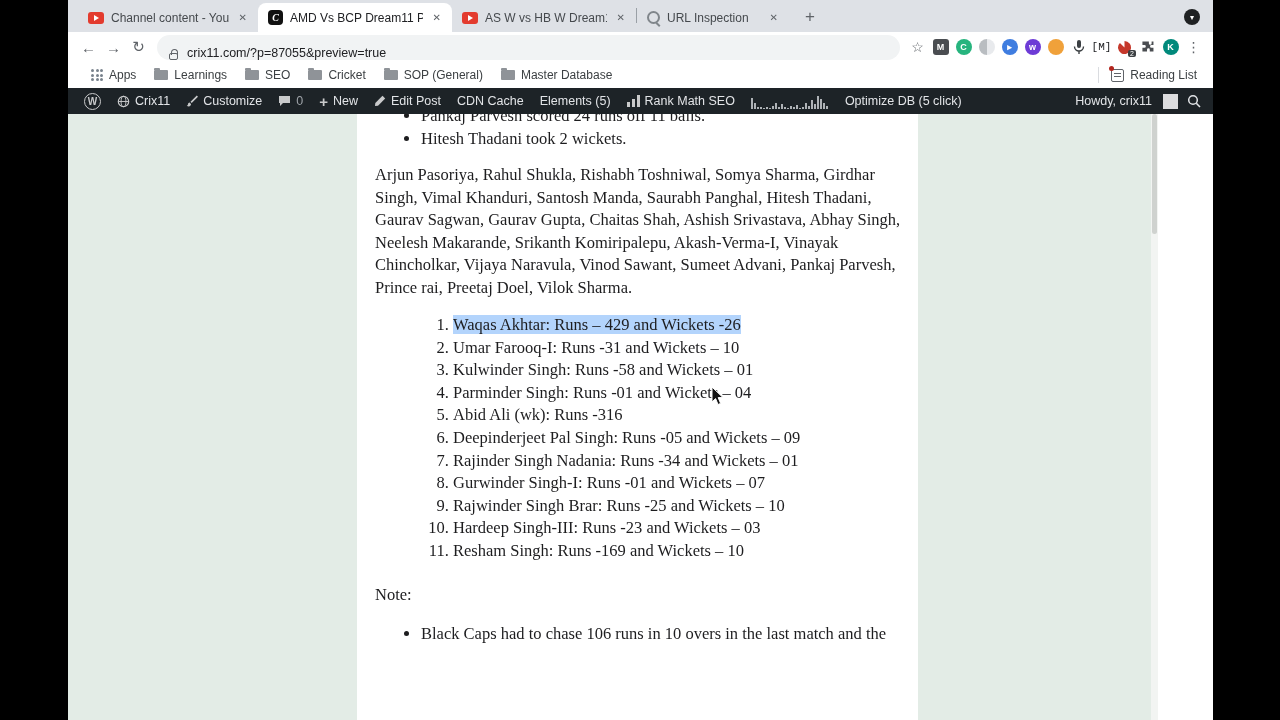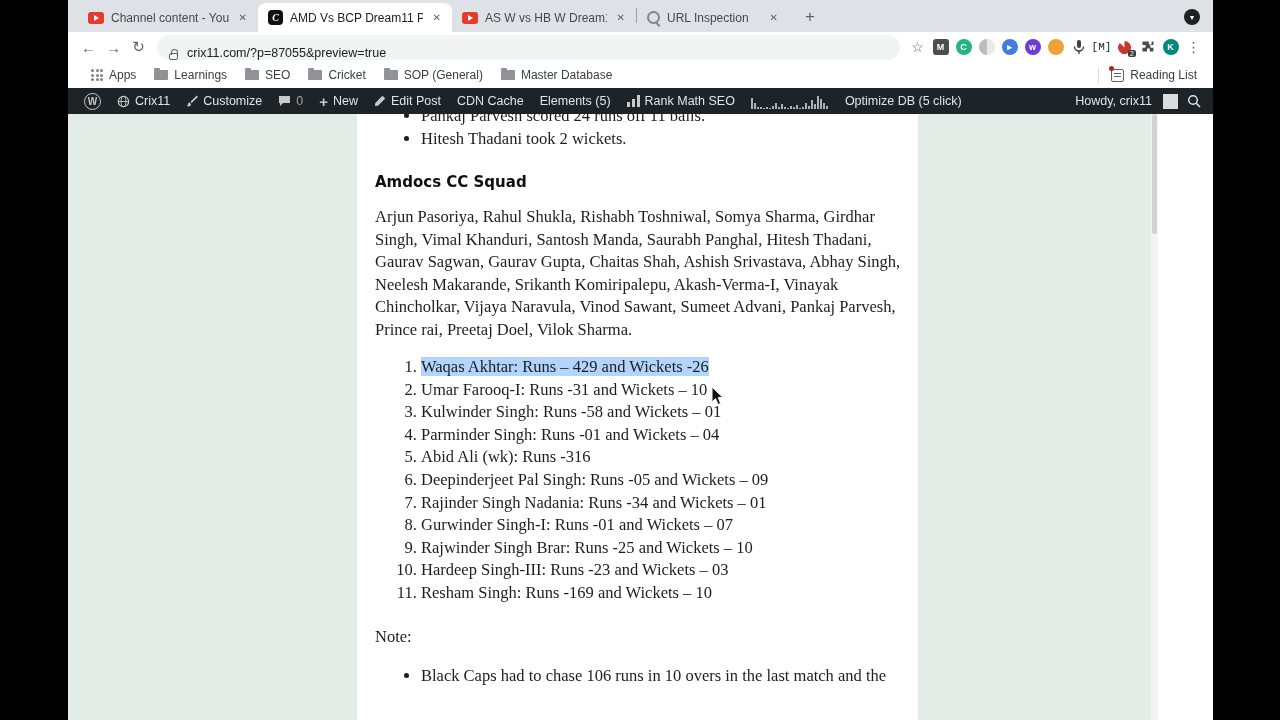--- a/index.html
+++ b/index.html
@@ -63,21 +63,21 @@
   
   .page { position:absolute; top:114px; left:0; width:1090px; height:606px; background:#e3ece6; overflow:hidden; }
   .sheet { position:absolute; left:289px; top:0; width:561px; height:606px; background:#fff; overflow:hidden; }
   .content { padding:0 16px 0 18px; font-family:"Liberation Serif",serif; font-size:16.5px; line-height:22.5px; color:#1d1d1f; }
   .content ul { list-style:disc; padding-left:46px; }
   ul.top-bullets { margin-top:-9px; }
   h4.squad-h { font-family:"DejaVu Sans",sans-serif; font-size:15px; font-weight:bold; color:#0f0f0f; line-height:20px; margin-top:22px; }
   p.squad-p { margin-top:14px; }
   h2.playing-h { font-family:"DejaVu Sans",sans-serif; font-size:22.5px; font-weight:bold; color:#0c0c0c; line-height:30px; margin-top:18px; letter-spacing:-0.3px; }
   ol.playing-list { margin-top:15px; padding-left:46px; }
-  ol.playing-list li { line-height:22.6px; }
+  ol.playing-list li { line-height:22.6px;margin-left:32px; }
   .hl { background:#b3d4fc; }
   p.note-p { margin-top:21px; }
   ul.note-bullets { margin-top:17px; }
 
   .scrollbar { position:absolute; right:0; top:0; width:7px; height:606px; background:#f2f4f2; }
   .scroll-thumb { position:absolute; top:0; left:1px; width:5px; height:120px; background:#cfd2cf; border-radius:3px; }
   .cursor { position:absolute; left:643px; top:272px; }
 </style>
 </head>
 <body>
@@ -305,21 +305,20 @@
     </div>
   </div>
 
   <div class="page">
     <div class="sheet">
       <div class="content">
         <ul class="top-bullets">
           <li>Pankaj Parvesh scored 24 runs off 11 balls.</li>
           <li>Hitesh Thadani took 2 wickets.</li>
         </ul>
-        <h4 class="squad-h">Amdocs CC Squad</h4>
         <p class="squad-p">Arjun Pasoriya, Rahul Shukla, Rishabh Toshniwal, Somya Sharma, Girdhar Singh, Vimal Khanduri, Santosh Manda, Saurabh Panghal, Hitesh Thadani, Gaurav Sagwan, Gaurav Gupta, Chaitas Shah, Ashish Srivastava, Abhay Singh, Neelesh Makarande, Srikanth Komiripalepu, Akash-Verma-I, Vinayak Chincholkar, Vijaya Naravula, Vinod Sawant, Sumeet Advani, Pankaj Parvesh, Prince rai, Preetaj Doel, Vilok Sharma.</p>
         <ol class="playing-list">
           <li><span class="hl">Waqas Akhtar: Runs – 429 and Wickets -26</span></li>
           <li>Umar Farooq-I: Runs -31 and Wickets – 10</li>
           <li>Kulwinder Singh: Runs -58 and Wickets – 01</li>
           <li>Parminder Singh: Runs -01 and Wickets – 04</li>
           <li>Abid Ali (wk): Runs -316</li>
           <li>Deepinderjeet Pal Singh: Runs -05 and Wickets – 09</li>
           <li>Rajinder Singh Nadania: Runs -34 and Wickets – 01</li>
           <li>Gurwinder Singh-I: Runs -01 and Wickets – 07</li>

